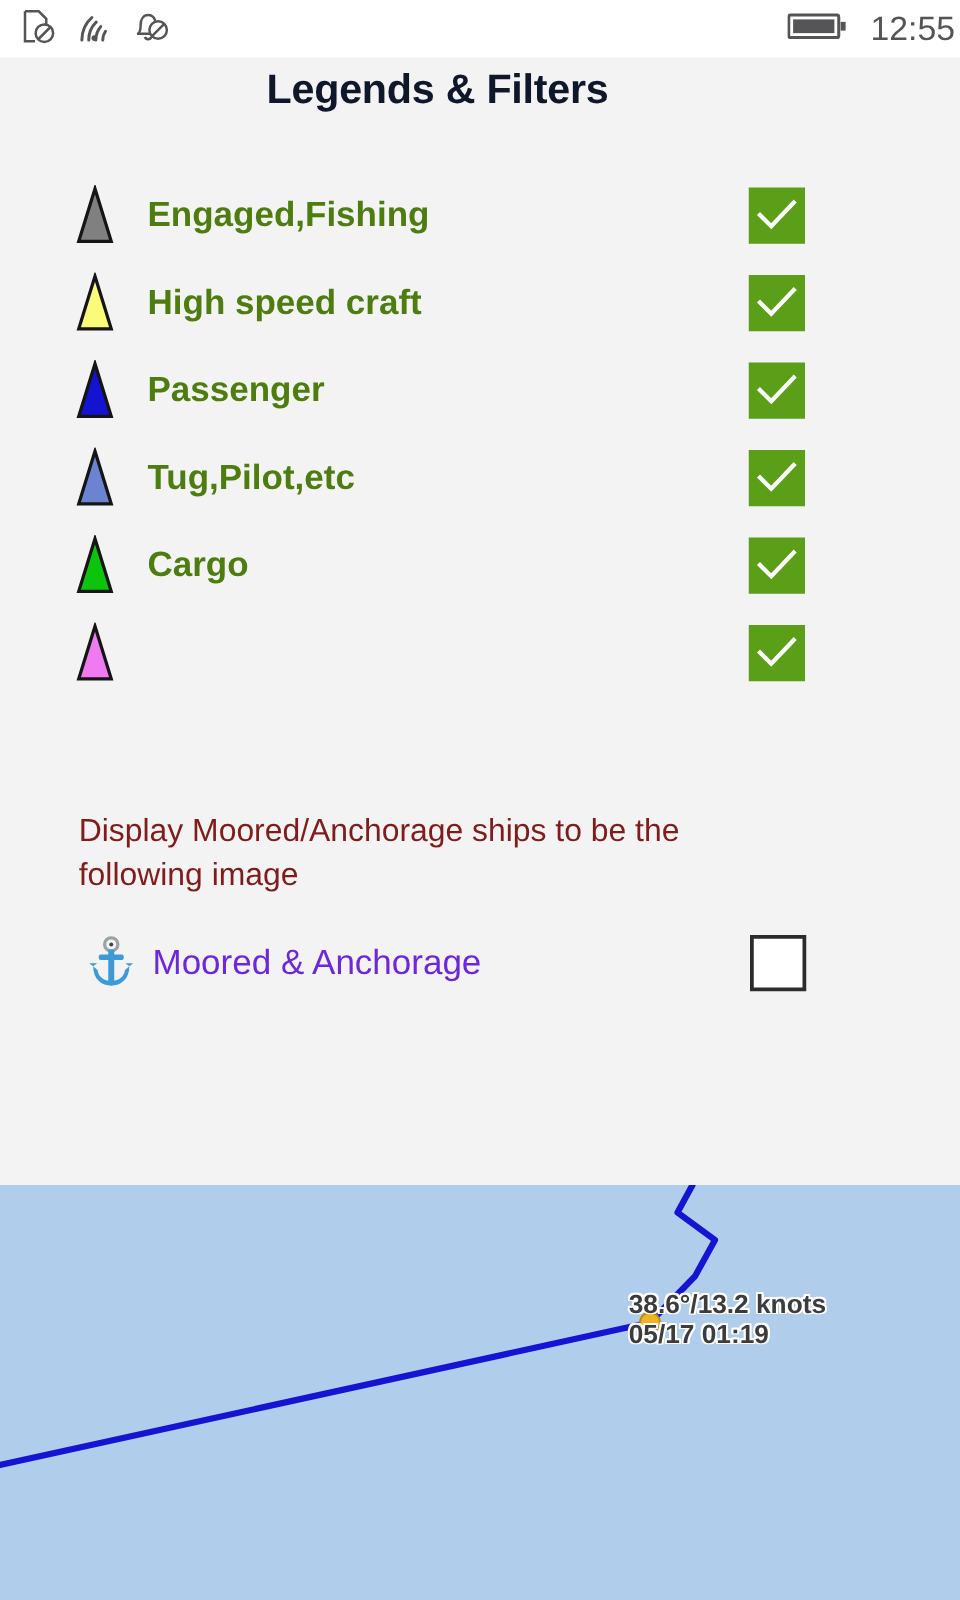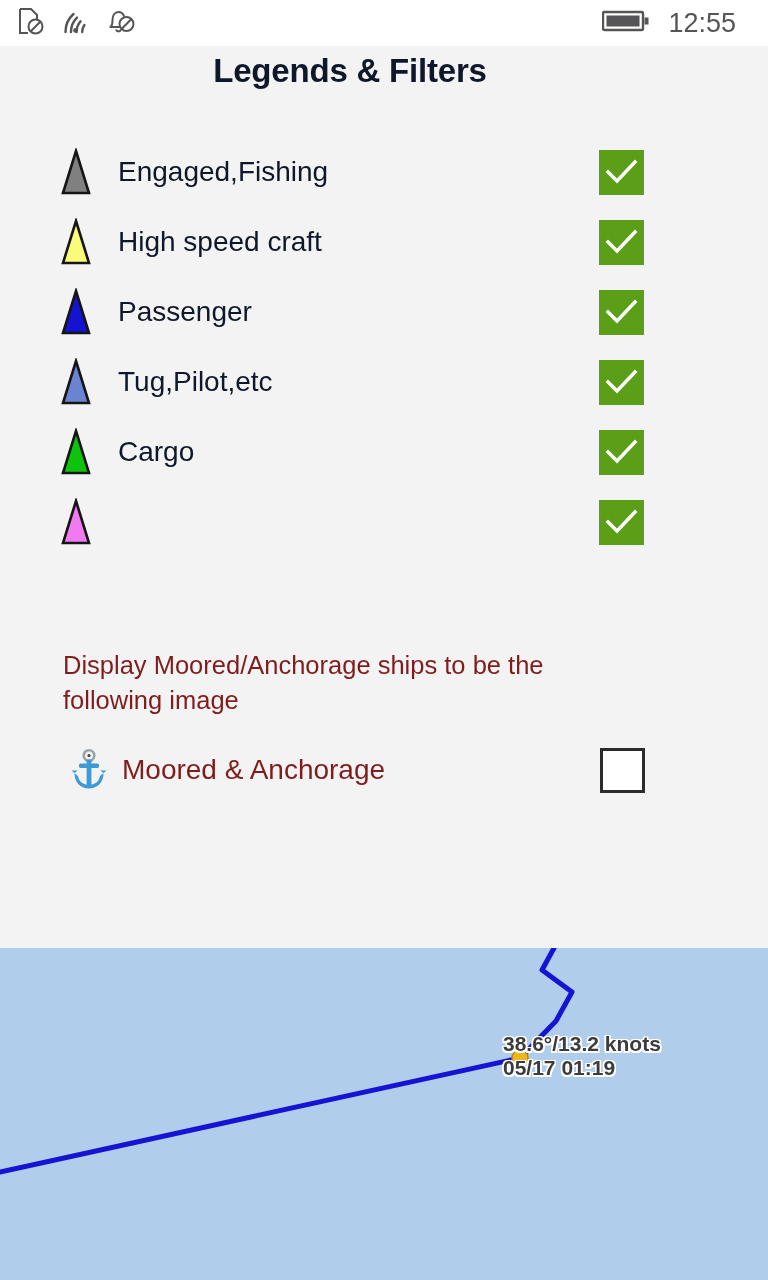--- a/index.html
+++ b/index.html
@@ -33,21 +33,21 @@
     align-items: center;
   }
   .status-left {
     display: flex;
     align-items: center;
     gap: 16px;
     margin-left: 18px;
   }
   .status-right {
     position: absolute;
-    right: 32px;
+    right: 4px;
     top: 0;
     height: 46px;
     display: flex;
     align-items: center;
     gap: 18px;
     margin-left: 11px;
   }
   .sb-icon { display: block; }
   .clock {
     font-size: 27px;
@@ -85,23 +85,24 @@
   .marker-cell {
     width: 58px;
     margin-left: 58px;
     display: flex;
     justify-content: flex-start;
     align-items: center;
   }
   .tri { display: block; }
   .legend-label {
     font-size: 28px;
-    color: #0f172a;
+    color: #4d7c0f;
     margin-left: 2px;
     white-space: nowrap;
+    font-weight: bold;
   }
   .chk-checked {
     position: absolute;
     right: 124px;
     width: 45px;
     height: 45px;
     background: #5b9e18;
     display: flex;
     align-items: center;
     justify-content: center;
@@ -131,21 +132,21 @@
   }
   .anchor-icon-cell {
     width: 58px;
     margin-left: 60px;
     display: flex;
     align-items: center;
     justify-content: center;
   }
   .anchor-label {
     font-size: 28px;
-    color: #7f1d1d;
+    color: #6d28d9;
     margin-left: 4px;
     white-space: nowrap;
   }
   .chk-empty {
     position: absolute;
     right: 123px;
     width: 39px;
     height: 39px;
     background: #ffffff;
     border: 3px solid #2b2b2b;

